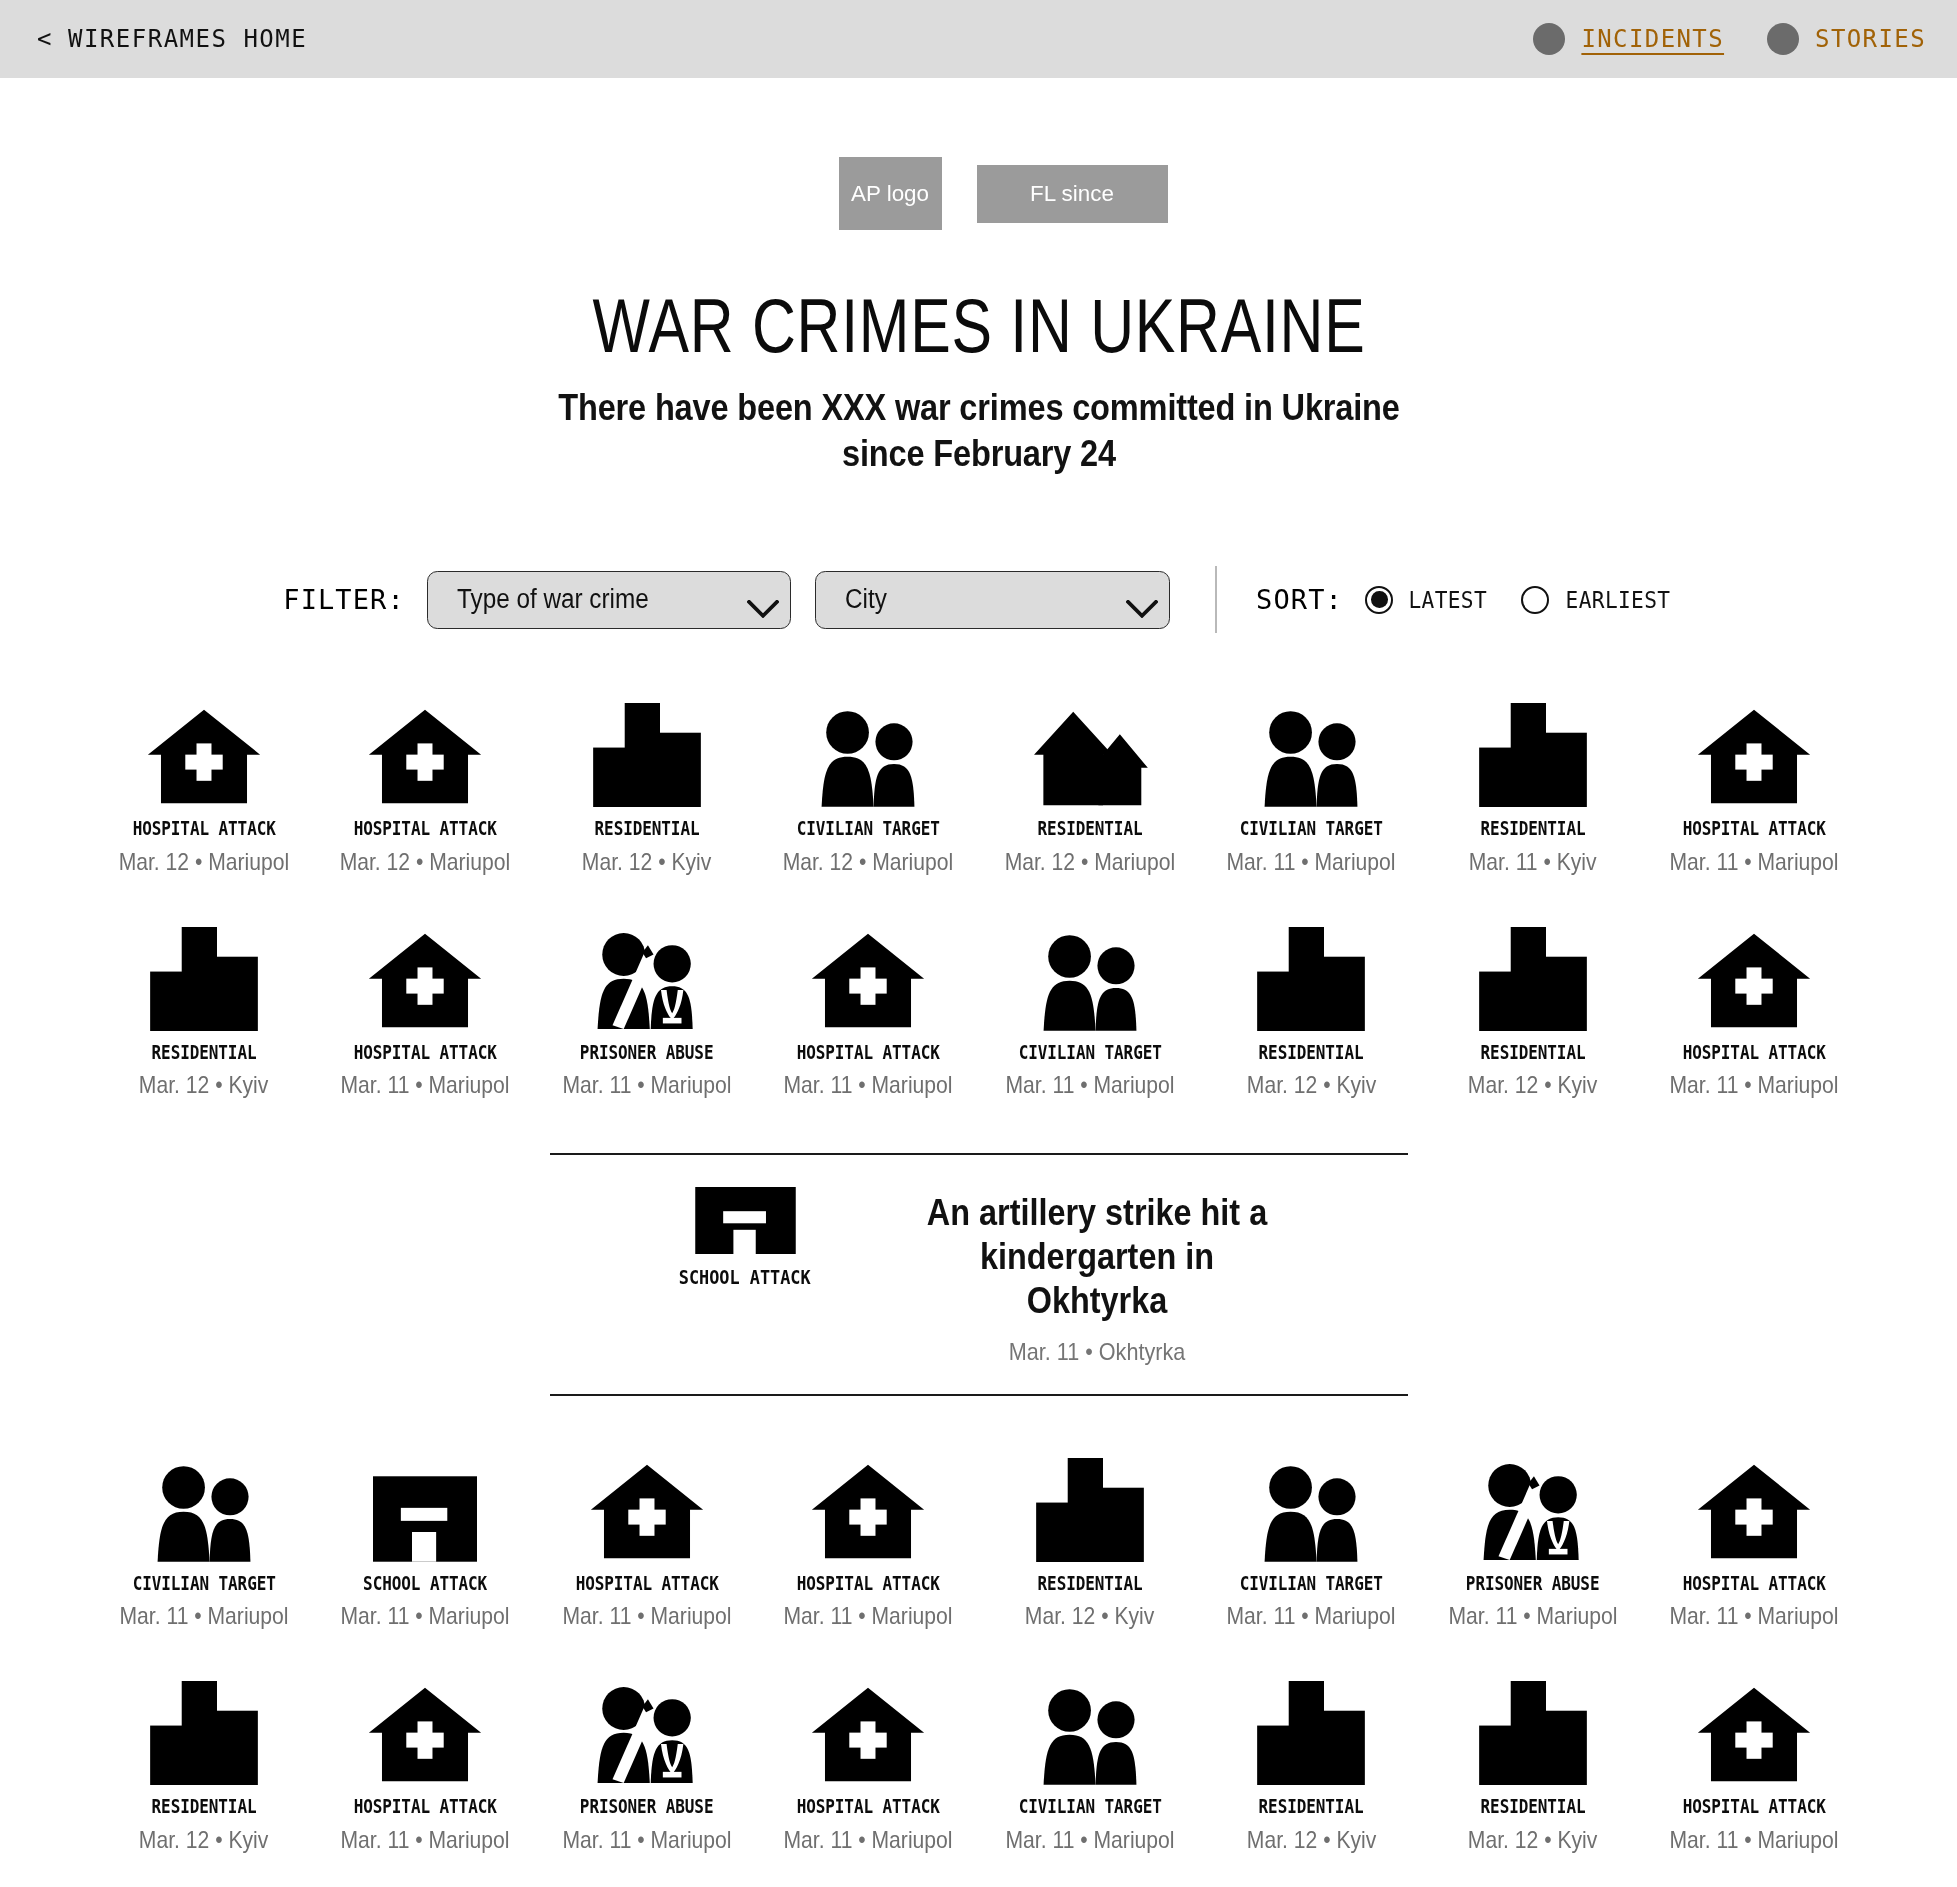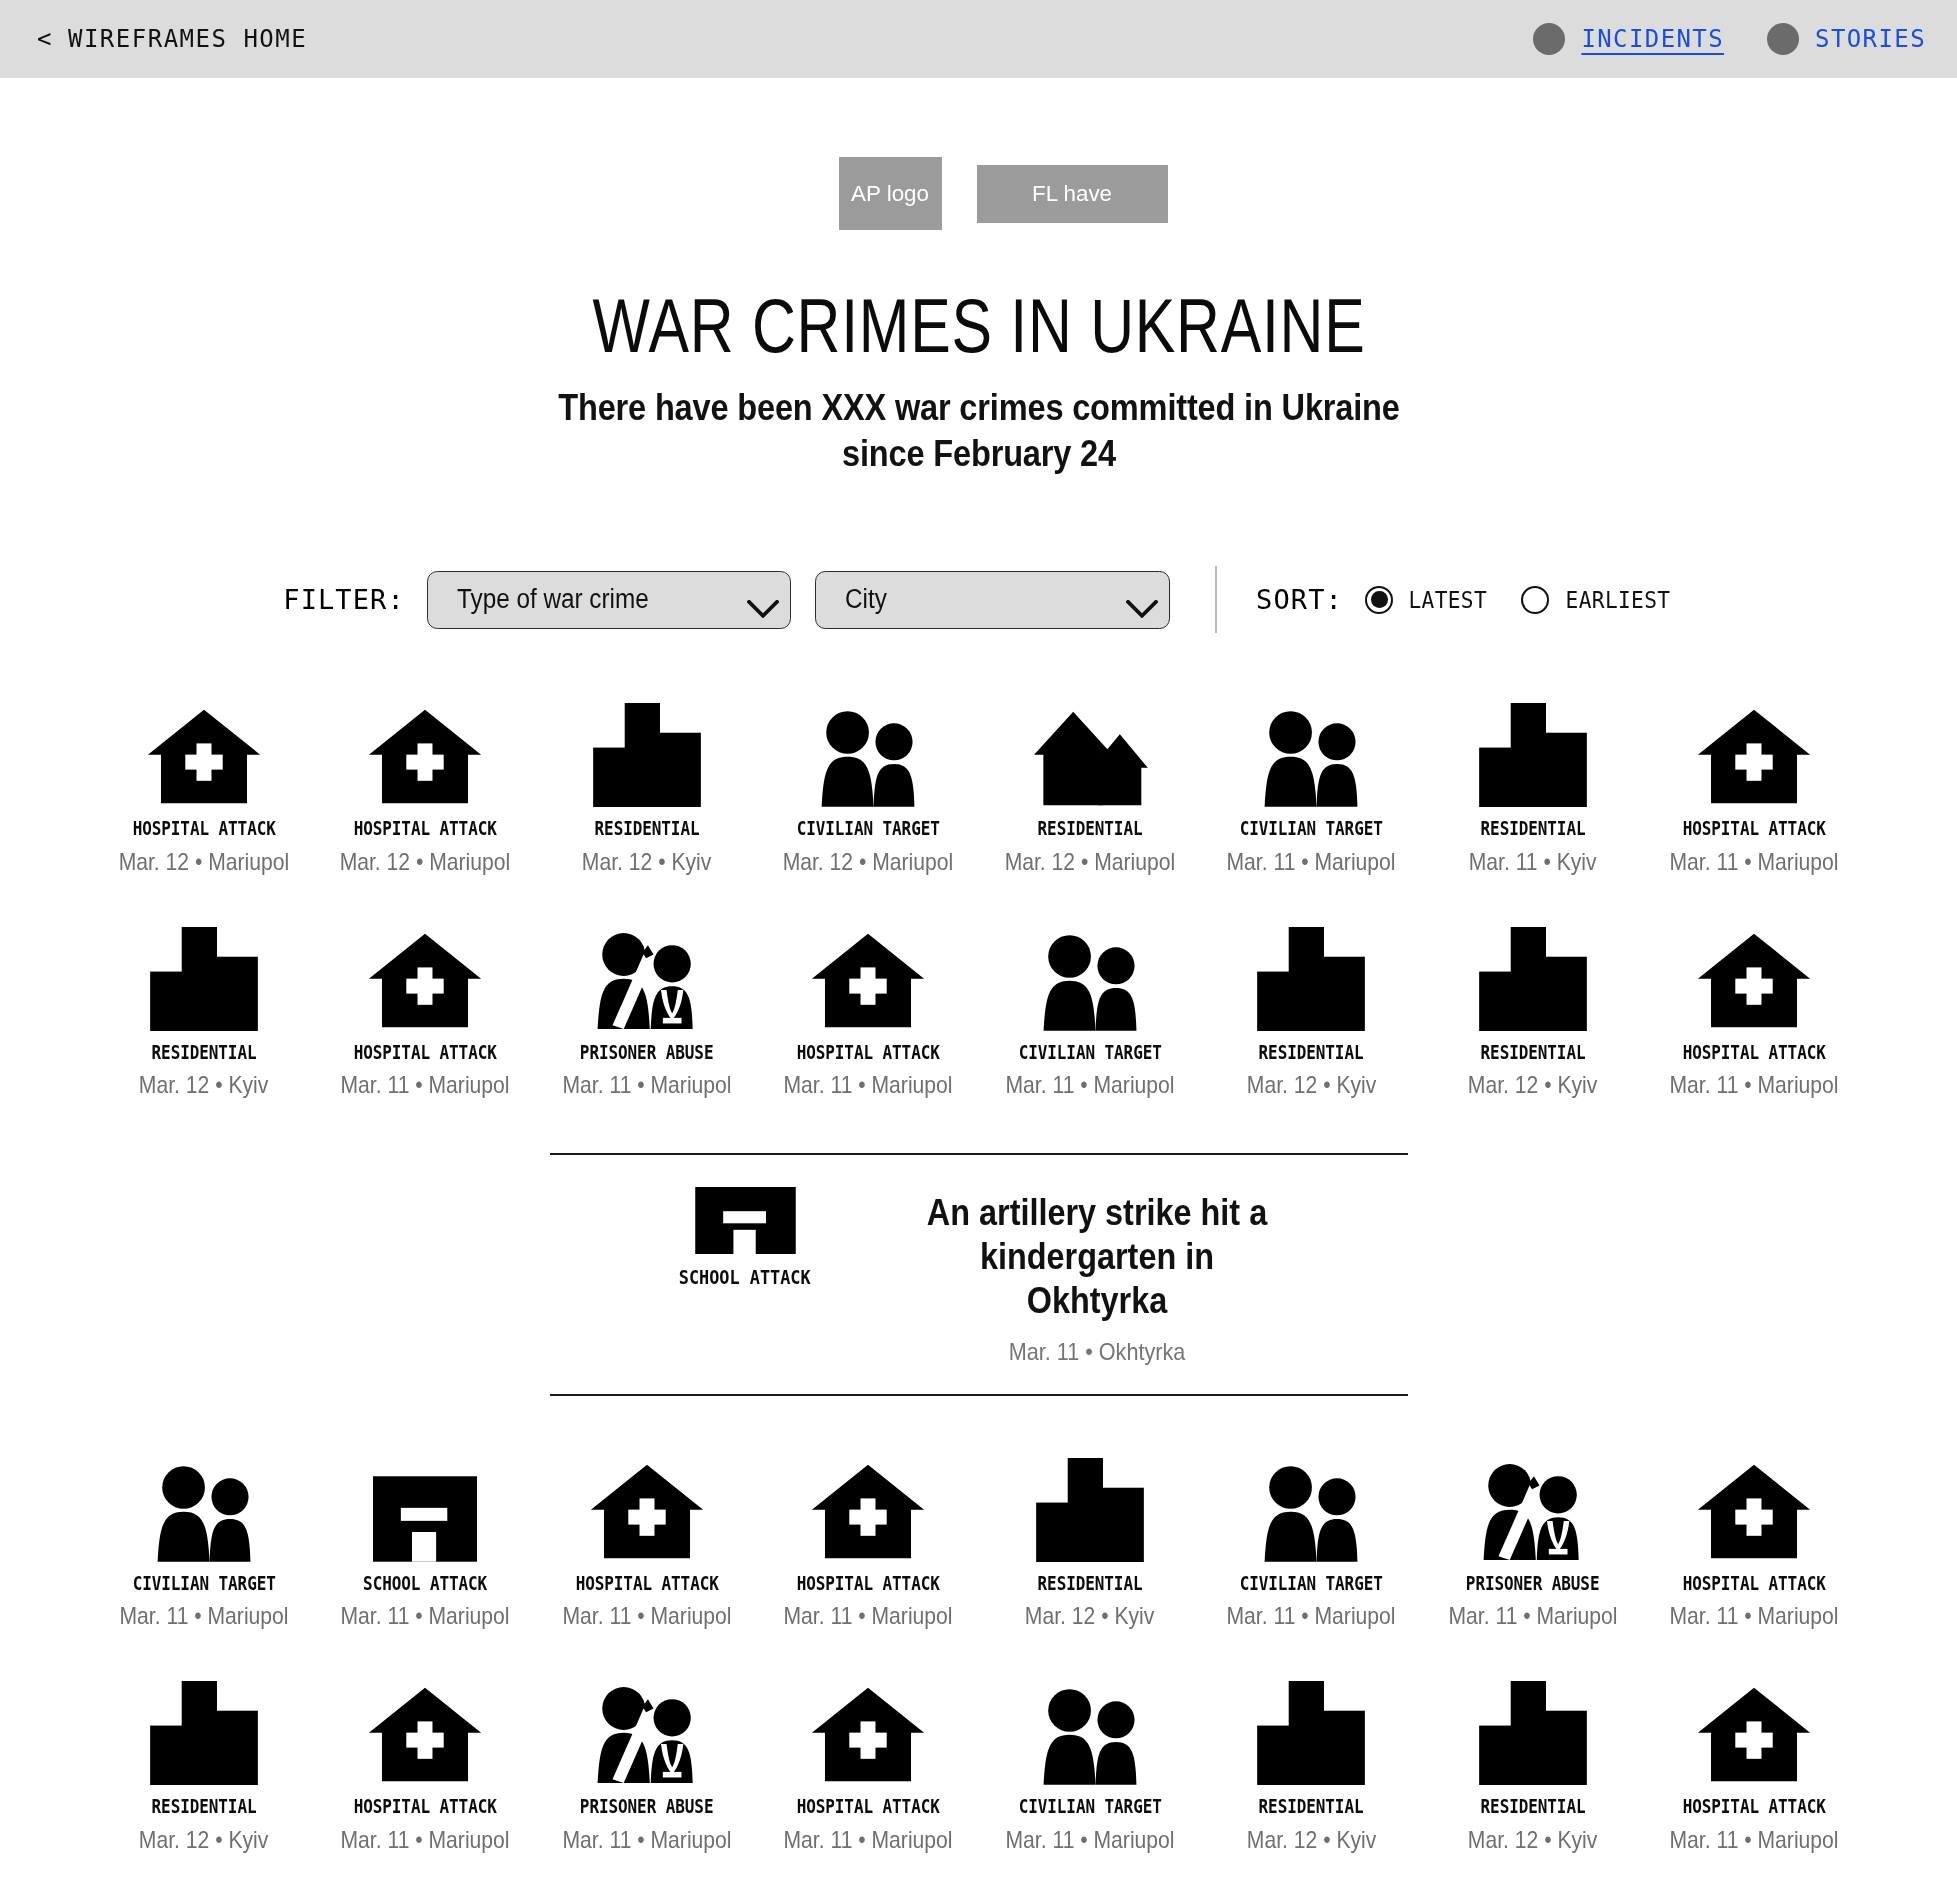--- a/index.html
+++ b/index.html
@@ -43,21 +43,21 @@
   .nav-dot {
     width: 32px; height: 32px;
     border-radius: 50%;
     background: #6b6b6b;
     flex: 0 0 auto;
   }
   .nav-label {
     font-family: "DejaVu Sans Mono", monospace;
     font-size: 24px;
     letter-spacing: 1.4px;
-    color: #1d4ed8;
+    color: #a16207;
   }
   .nav-label.active { text-decoration: underline; text-underline-offset: 5.6px; }
 
   
   .logos {
     margin-top: 79px;
     display: flex;
     justify-content: center;
     align-items: center;
     gap: 35px;
@@ -276,21 +276,21 @@
     </div>
     <div class="nav-item">
       <span class="nav-dot"></span>
       <span class="nav-label">STORIES</span>
     </div>
   </div>
 </div>
 
 <div class="logos">
   <div class="logo-box logo-ap">AP logo</div>
-  <div class="logo-box logo-fl">FL have</div>
+  <div class="logo-box logo-fl">FL since</div>
 </div>
 
 <div class="title-wrap">
   <div class="main-title">WAR CRIMES IN UKRAINE</div>
   <div class="subtitle">
     <div>There have been XXX war crimes committed in Ukraine</div>
     <div>since February 24</div>
   </div>
 </div>
 

